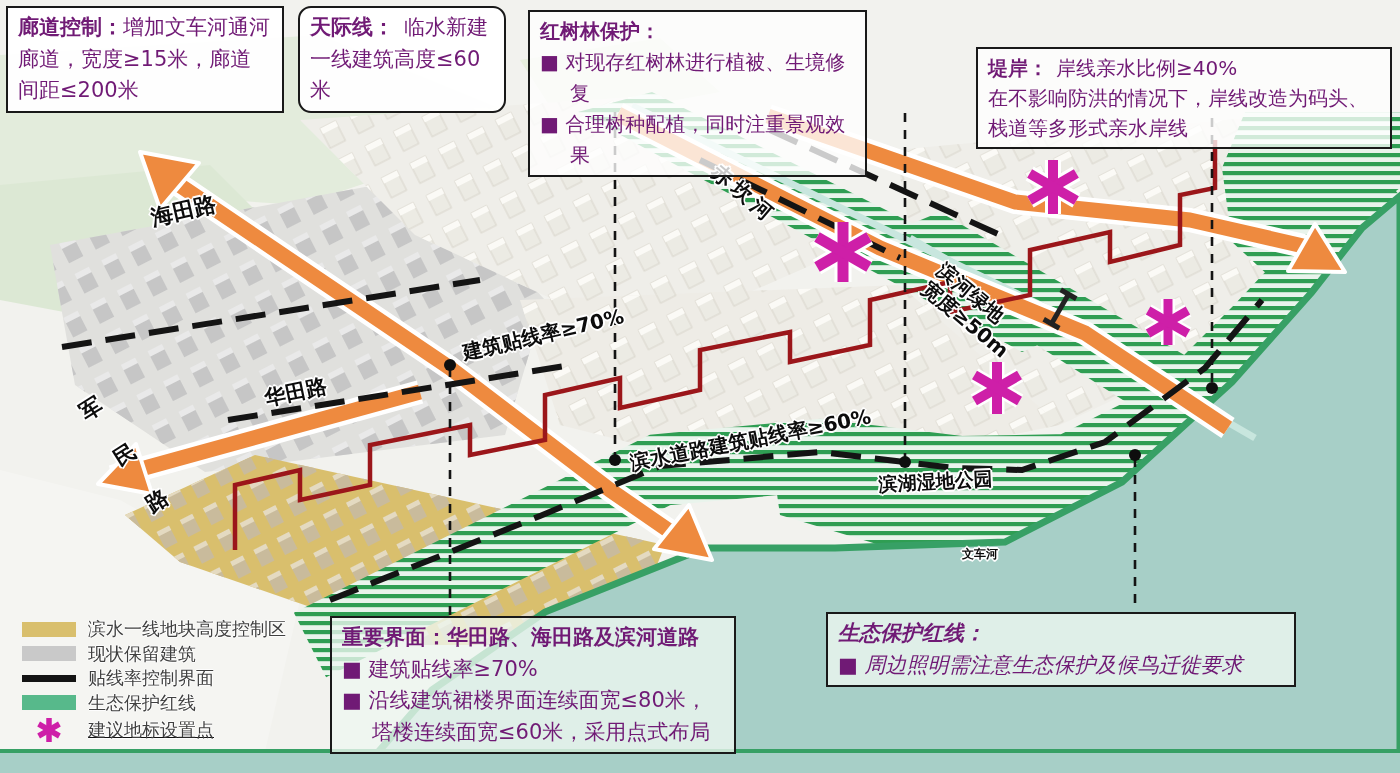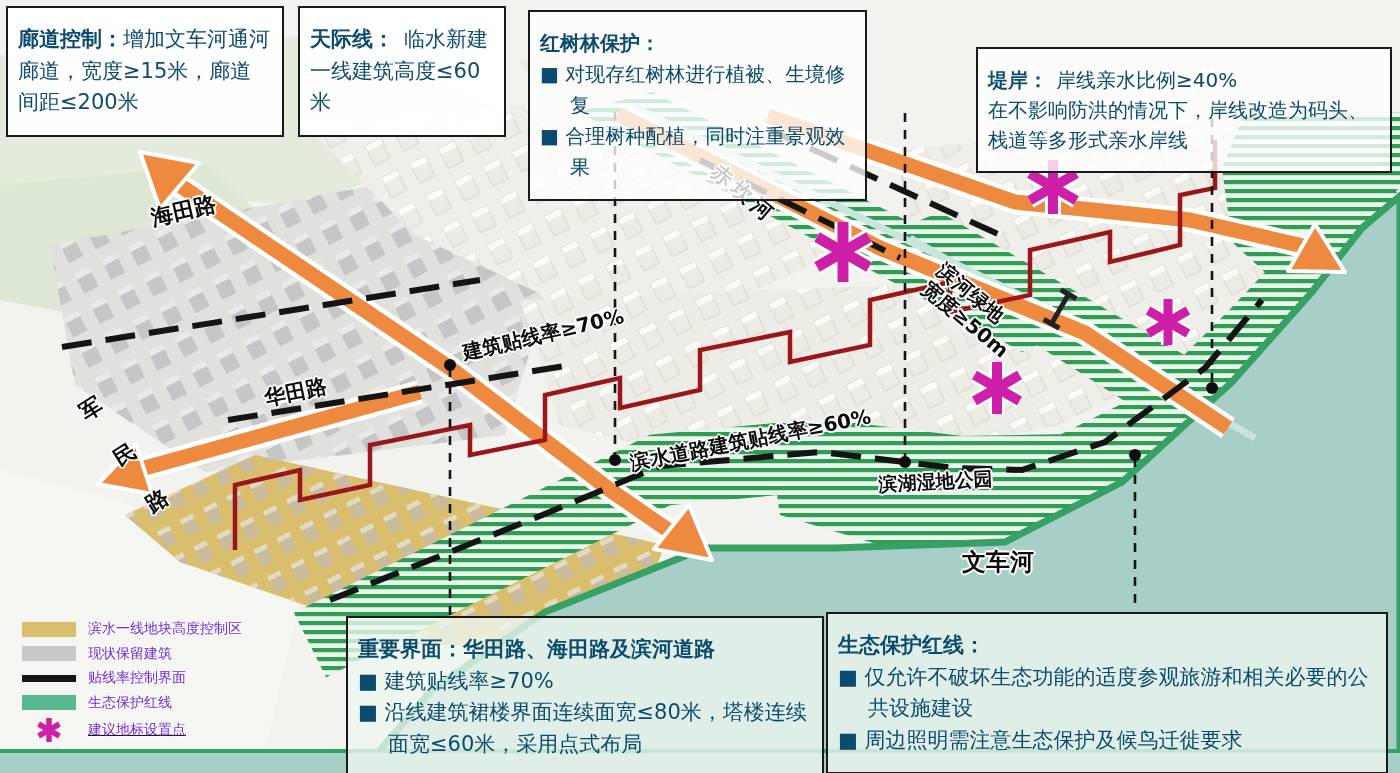--- a/index.html
+++ b/index.html
@@ -6,38 +6,38 @@
   .stage{
     position:relative;width:1400px;height:773px;overflow:hidden;
     font-family:"DejaVu Sans","Liberation Sans",sans-serif;
     background:#f2f2ee;color:#111;
   }
   .stage svg.map{position:absolute;left:0;top:0;}
   
   .callout{
     position:absolute;box-sizing:border-box;
     border:2.5px solid #191919;background:rgba(255,255,255,0.95);
-    padding:16px 10px;font-size:21px;line-height:1.5;color:#0c4a6e;
+    padding:4px 10px;font-size:21px;line-height:1.5;color:#701a75;
   }
   .callout .t{font-weight:bold;}
   .callout.glass{background:rgba(255,255,255,0.78);}
   .callout.green-glass{background:rgba(238,247,241,0.78);}
   .callout .bullet{padding-left:30px;text-indent:-30px;}
   
   .maplabel{
     position:absolute;font-weight:bold;white-space:nowrap;
     color:#0c0c0c;transform-origin:left top;
     text-shadow:-2px 0 0 #fff,2px 0 0 #fff,0 -2px 0 #fff,0 2px 0 #fff,
       -1px -1px 0 #fff,1px 1px 0 #fff,-1px 1px 0 #fff,1px -1px 0 #fff;
   }
   
   .legend{position:absolute;left:22px;top:617px;display:flex;flex-direction:column;}
   .legend-row{display:flex;align-items:center;height:24.5px;}
   .legend-row .sw{width:54px;display:flex;justify-content:center;align-items:center;}
-  .legend-row .label{margin-left:12px;font-size:14px;font-weight:500;color:#6d28d9;
+  .legend-row .label{margin-left:12px;font-size:18px;font-weight:500;color:#404040;
     text-shadow:-1px 0 0 rgba(255,255,255,.8),1px 0 0 rgba(255,255,255,.8),0 1px 0 rgba(255,255,255,.8),0 -1px 0 rgba(255,255,255,.8);}
   .sw .area{width:54px;height:15px;}
   .sw .line{width:54px;height:7px;}
 </style>
 </head>
 <body>
 
 <div class="stage">
 
   <svg class="map" width="1400" height="773" viewBox="0 0 1400 773">
@@ -210,50 +210,49 @@
   <span class="maplabel" style="left:108px;top:448px;font-size:22px;transform:rotate(-32deg);">民</span>
   <span class="maplabel" style="left:140px;top:494px;font-size:22px;transform:rotate(-32deg);">路</span>
   <span class="maplabel" style="left:262px;top:385px;font-size:21px;transform:rotate(-12deg);">华田路</span>
   <span class="maplabel" style="left:460px;top:340px;font-size:20px;transform:rotate(-13deg);">建筑贴线率≥70%</span>
   <div class="maplabel" style="left:948px;top:258px;font-size:20px;line-height:1.2;transform:rotate(40deg);">
     <div>滨河绿地</div>
     <div>宽度≥50m</div>
   </div>
   <span class="maplabel" style="left:628px;top:450px;font-size:20px;transform:rotate(-11deg);">滨水道路建筑贴线率≥60%</span>
   <span class="maplabel" style="left:878px;top:472px;font-size:19px;transform:rotate(-3deg);">滨湖湿地公园</span>
-  <span class="maplabel" style="left:962px;top:546px;font-size:24px;">文车河</span>
+  <span class="maplabel" style="left:962px;top:546px;font-size:12px;">文车河</span>
 
   <div class="callout" style="left:6px;top:6px;width:278px;">
     <span class="t">廊道控制：</span><span>增加文车河通河廊道，宽度≥15米，廊道间距≤200米</span>
   </div>
 
-  <div class="callout" style="left:298px;top:6px;width:208px;">
+  <div class="callout" style="left:298px;top:6px;width:208px;border-radius:13px;">
     <span class="t" style="margin-right:10px;">天际线：</span><span>临水新建一线建筑高度≤60米</span>
   </div>
 
   <div class="callout glass" style="left:528px;top:10px;width:339px;font-size:20px;line-height:1.55;">
     <div class="t">红树林保护：</div>
     <div class="bullet">■ 对现存红树林进行植被、生境修复</div>
     <div class="bullet">■ 合理树种配植，同时注重景观效果</div>
   </div>
 
   <div class="callout glass" style="left:976px;top:14px;width:416px;font-size:20px;line-height:1.5;margin-top:33px;">
     <span class="t" style="margin-right:8px;">堤岸：</span><span>岸线亲水比例≥40%</span>
     <div>在不影响防洪的情况下，岸线改造为码头、栈道等多形式亲水岸线</div>
   </div>
 
-  <div class="callout green-glass" style="left:346px;top:616px;width:478px;">
+  <div class="callout green-glass" style="left:330px;top:616px;width:406px;">
     <div class="t">重要界面：华田路、海田路及滨河道路</div>
     <div class="bullet">■ 建筑贴线率≥70%</div>
     <div class="bullet">■ 沿线建筑裙楼界面连续面宽≤80米，塔楼连续面宽≤60米，采用点式布局</div>
   </div>
 
-  <div class="callout green-glass" style="left:826px;top:612px;width:562px;">
+  <div class="callout green-glass" style="left:826px;top:612px;width:470px;font-style:italic;">
     <div class="t">生态保护红线：</div>
-    <div class="bullet">■ 仅允许不破坏生态功能的适度参观旅游和相关必要的公共设施建设</div>
     <div class="bullet">■ 周边照明需注意生态保护及候鸟迁徙要求</div>
   </div>
 
   <div class="legend">
     <div class="legend-row">
       <span class="sw">
           <span class="area" style="background:#d9bf6d;"></span>
         </span>
       <span class="label">滨水一线地块高度控制区</span>
     </div>

